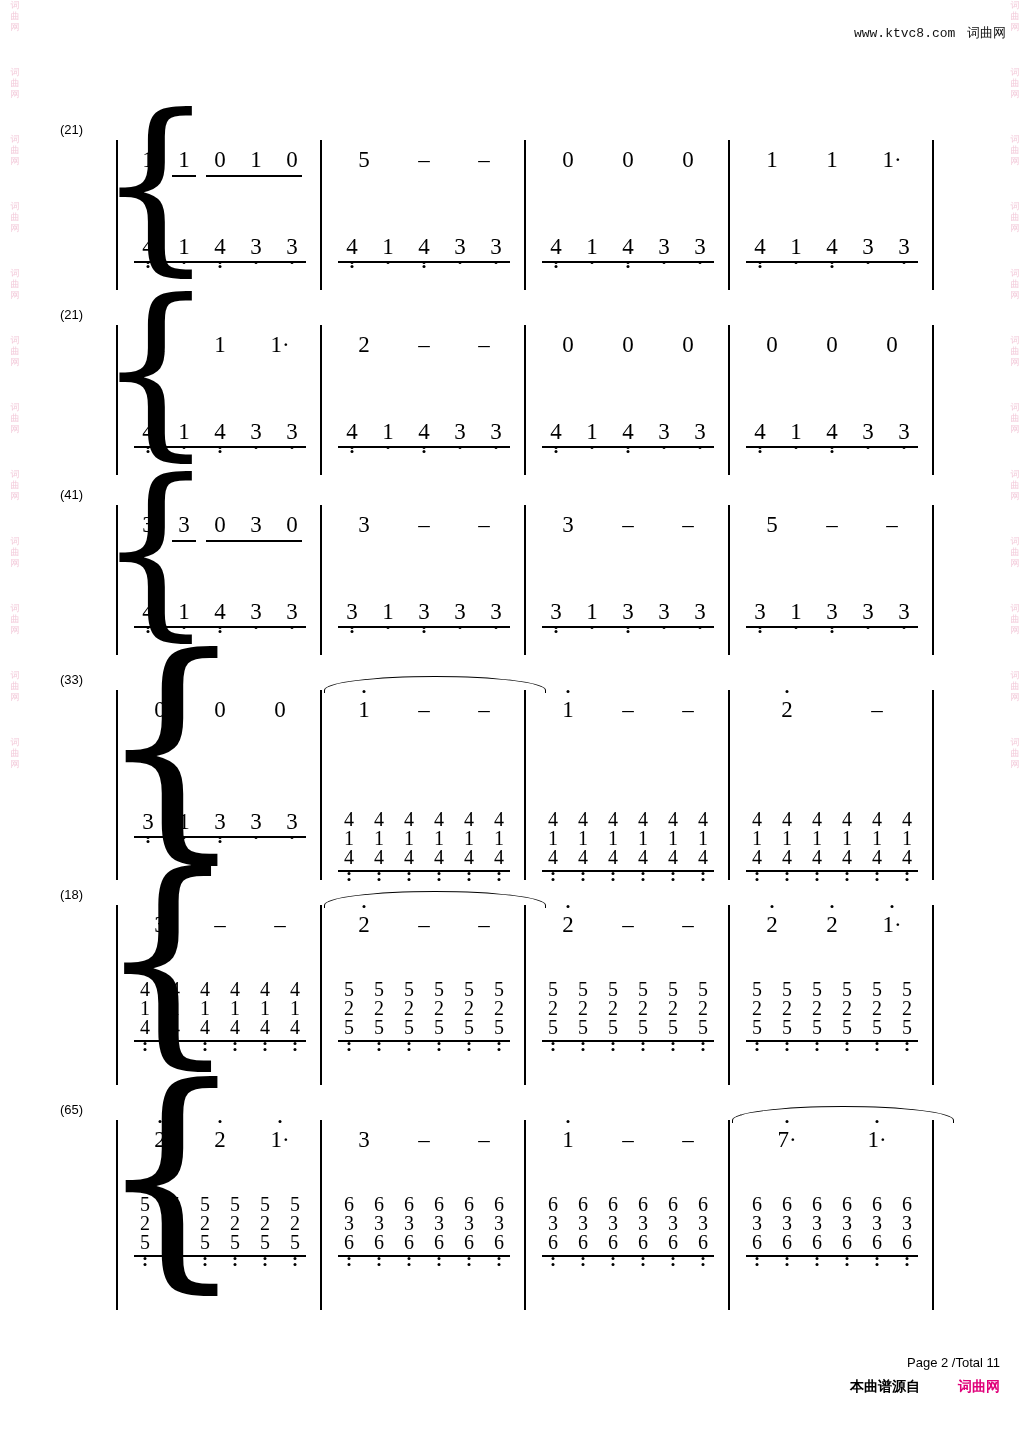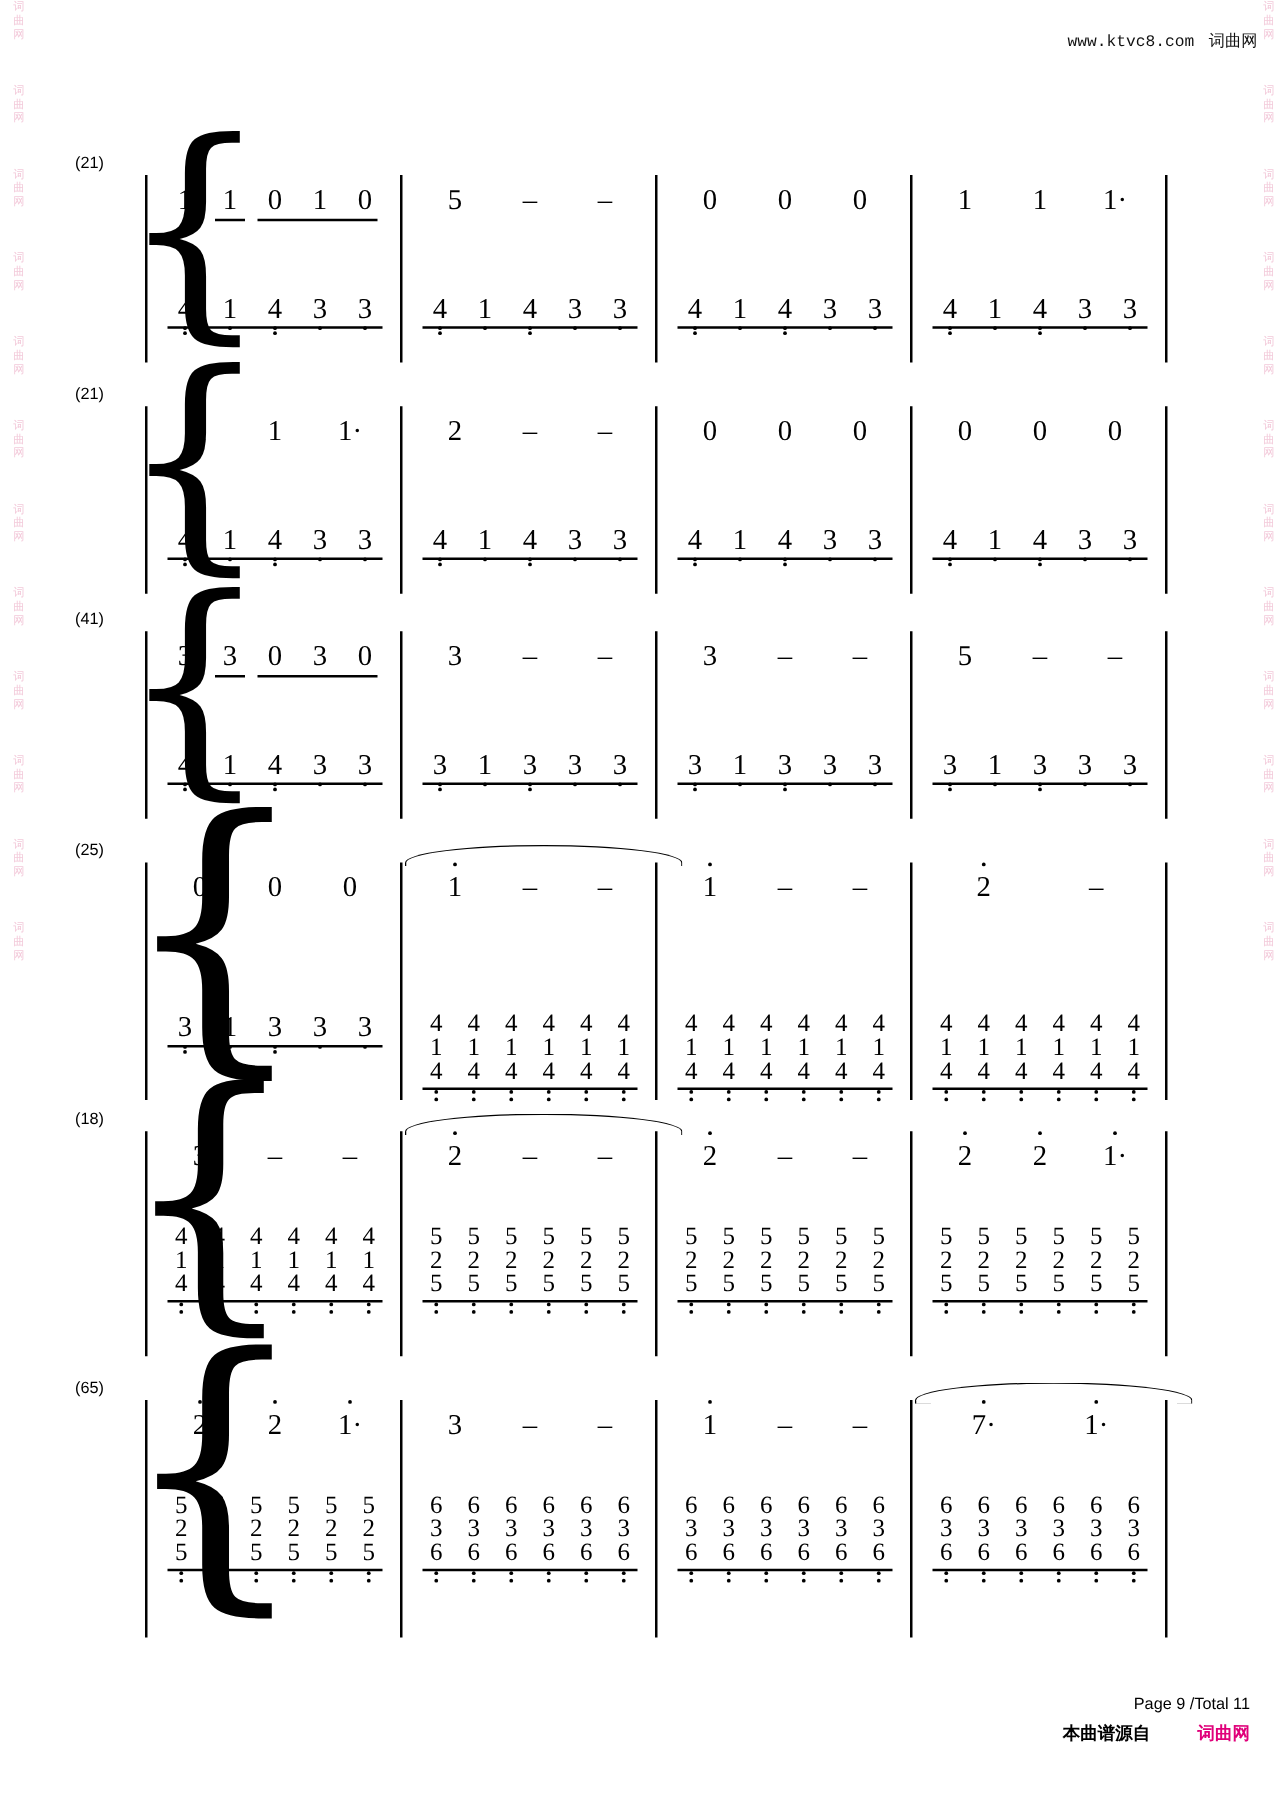--- a/index.html
+++ b/index.html
@@ -351,21 +351,21 @@
       <div class="cell num" style="left: 742px; width: 60px; top: 8px;">–</div>
       <div class="cell num" style="left: 802px; width: 60px; top: 8px;">–</div>
       <div class="cell num" style="left: 682px; width: 36px; top: 95px;">3<div class="octave-below" style="top: 25px;"><div class="d1"></div><div class="d1"></div></div></div>
       <div class="cell num" style="left: 718px; width: 36px; top: 95px;">1<div class="octave-below" style="top: 25px;"><div class="d1"></div></div></div>
       <div class="cell num" style="left: 754px; width: 36px; top: 95px;">3<div class="octave-below" style="top: 25px;"><div class="d1"></div><div class="d1"></div></div></div>
       <div class="cell num" style="left: 790px; width: 36px; top: 95px;">3<div class="octave-below" style="top: 25px;"><div class="d1"></div></div></div>
       <div class="cell num" style="left: 826px; width: 36px; top: 95px;">3<div class="octave-below" style="top: 25px;"><div class="d1"></div></div></div>
       <div class="beam" style="left: 686px; width: 172px; top: 121px;"></div>
     </div>
     <div class="system" style="top: 690px; height: 190px;">
-      <div class="meas-label">(25)</div>
+      <div class="meas-label">(33)</div>
       <div class="brace" style="--braceSize: 231.79999999999998px; font-size: 237.5px; top: -41.8px;">{</div>
       <div class="barline" style="left: 56px; top: 0px; height: 190px;"></div>
       <div class="barline" style="left: 260px; top: 0px; height: 190px;"></div>
       <div class="barline" style="left: 464px; top: 0px; height: 190px;"></div>
       <div class="barline" style="left: 668px; top: 0px; height: 190px;"></div>
       <div class="barline" style="left: 872px; top: 0px; height: 190px;"></div>
       <div class="cell num" style="left: 70px; width: 60px; top: 8px;">0</div>
       <div class="cell num" style="left: 130px; width: 60px; top: 8px;">0</div>
       <div class="cell num" style="left: 190px; width: 60px; top: 8px;">0</div>
       <div class="cell num" style="left: 70px; width: 36px; top: 120px;">3<div class="octave-below" style="top: 25px;"><div class="d1"></div><div class="d1"></div></div></div>
@@ -896,18 +896,18 @@
         <span class="n">3</span>
         <span class="n">6</span>
         <div class="d1" style="position: absolute; left: 50%; top: 62px; transform: translateX(-50%);"></div>
         <div class="d1" style="position: absolute; left: 50%; top: 68px; transform: translateX(-50%);"></div>
       </div>
       <div class="beam" style="left: 686px; width: 172px; top: 135px;"></div>
     </div>
   </div>
 
 <div class="footer">
-  <div class="pg">Page 9 /Total 11</div>
+  <div class="pg">Page 2 /Total 11</div>
   <div class="src">
     <span>本曲谱源自</span>
     <span class="brand">词曲网</span>
   </div>
 </div>
 
 </body></html>

